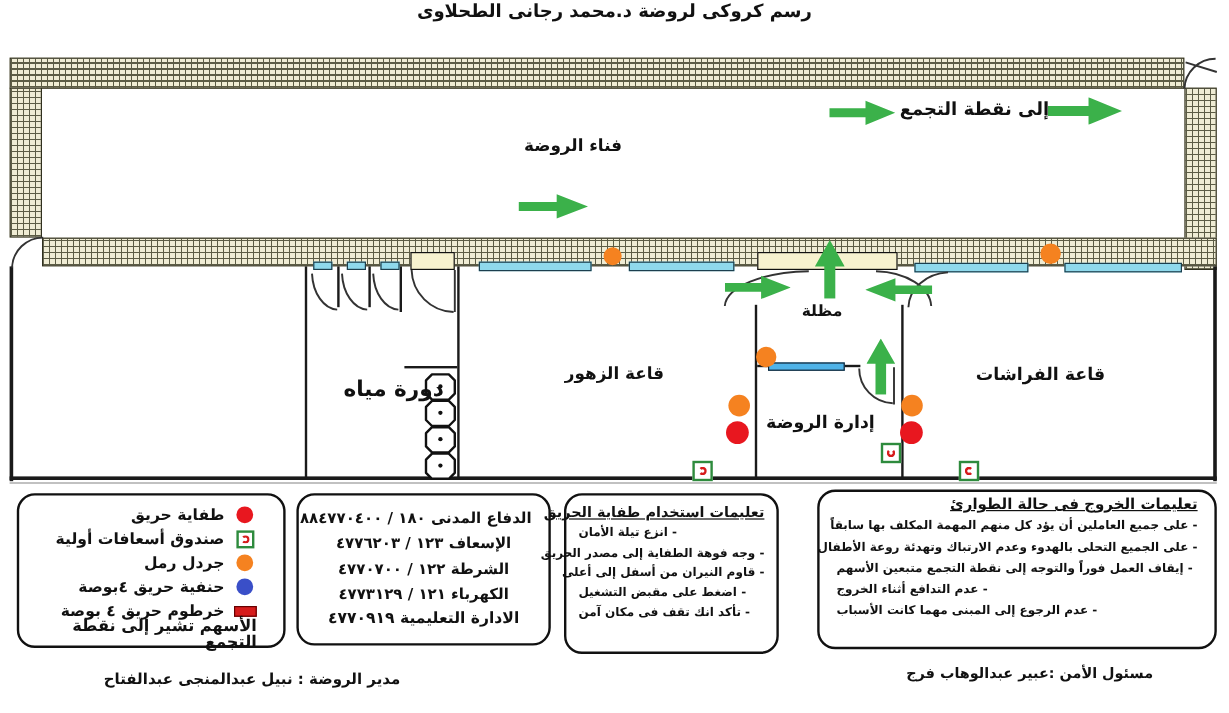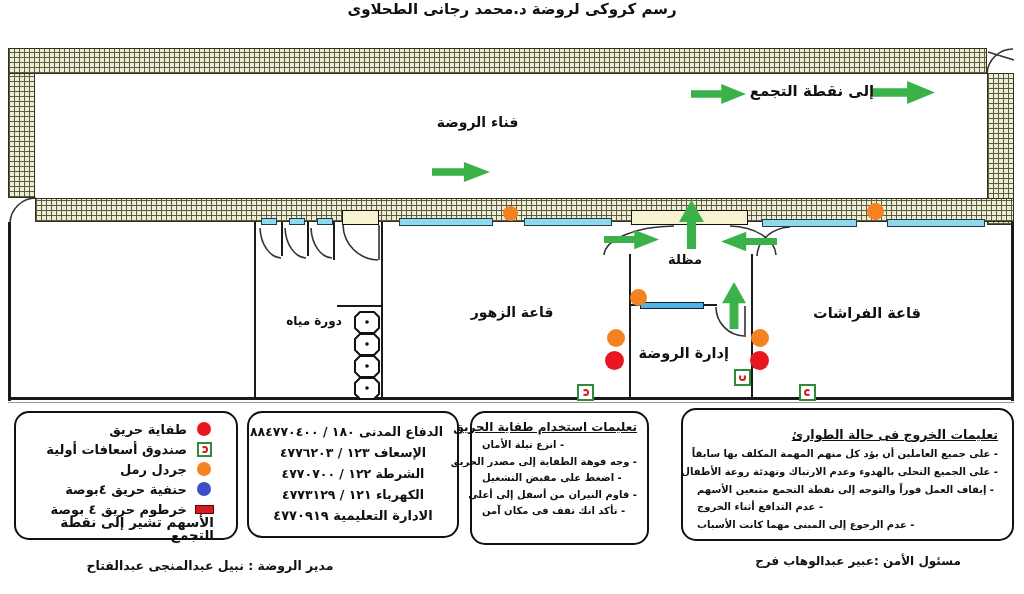--- a/index.html
+++ b/index.html
@@ -133,21 +133,21 @@
     </div>
   <div class="abs aidbox" style="left:734px;top:369px;width:17px;height:17px;">
       <span class="crescent cres-up"></span>
     </div>
   <div class="abs aidbox" style="left:799px;top:384px;width:17px;height:17px;">
       <span class="crescent cres-right"></span>
     </div>
 
   <div class="abs lbl" style="left:748px;top:82px;width:128px;font-size:15px;">إلى نقطة التجمع</div>
   <div class="abs lbl" style="left:430px;top:114px;width:95px;font-size:14px;">فناء الروضة</div>
-  <div class="abs lbl" style="left:268px;top:314px;width:92px;font-size:12px;">دورة مياه</div>
+  <div class="abs lbl" style="left:282px;top:314px;width:92px;font-size:18px;">دورة مياه</div>
   <div class="abs lbl" style="left:468px;top:304px;width:88px;font-size:14px;">قاعة الزهور</div>
   <div class="abs lbl" style="left:662px;top:252px;width:46px;font-size:13px;">مظلة</div>
   <div class="abs lbl" style="left:643px;top:345px;width:86px;font-size:14.5px;">إدارة الروضة</div>
   <div class="abs lbl" style="left:812px;top:305px;width:110px;font-size:14.5px;">قاعة الفراشات</div>
 
   <div class="abs infobox" style="left:14px;top:411px;width:224px;height:129px;padding:6px 22px;">
     <div class="legend-row">
       <span class="legend-sym">
           <span class="dot dot-red" style="width:14px;height:14px;display:inline-block;"></span>
         </span>
@@ -189,26 +189,26 @@
     <div class="phone-line">الإسعاف ١٢٣ / ٤٧٧٦٢٠٣</div>
     <div class="phone-line">الشرطة ١٢٢ / ٤٧٧٠٧٠٠</div>
     <div class="phone-line">الكهرباء ١٢١ / ٤٧٧٣١٢٩</div>
     <div class="phone-line" style="font-size:13px;">الادارة التعليمية ٤٧٧٠٩١٩</div>
   </div>
 
   <div class="abs infobox" style="left:470px;top:411px;width:179px;height:134px;padding:7px 10px;">
     <div class="inst-title">تعليمات استخدام طفاية الحريق</div>
     <div class="inst-line" style="line-height:1.65;">- انزع تيلة الأمان</div>
     <div class="inst-line" style="line-height:1.65;">- وجه فوهة الطفاية إلى مصدر الحريق</div>
+    <div class="inst-line" style="line-height:1.65;">- قاوم النيران من أسفل إلى أعلى</div>
     <div class="inst-line" style="line-height:1.65;">- اضغط على مقبض التشغيل</div>
-    <div class="inst-line" style="line-height:1.65;">- قاوم النيران من أسفل إلى أعلى</div>
     <div class="inst-line" style="line-height:1.65;">- تأكد انك تقف فى مكان آمن</div>
   </div>
 
-  <div class="abs infobox" style="left:681px;top:408px;width:333px;height:133px;padding:17px 14px;">
+  <div class="abs infobox" style="left:681px;top:408px;width:333px;height:133px;padding:2px 14px;">
     <div class="inst-title" style="font-size:12.5px;">تعليمات الخروج فى حالة الطوارئ</div>
     <div class="inst-line" style="line-height:1.78;">- على جميع العاملين أن يؤد كل منهم المهمة المكلف بها سابقاً</div>
     <div class="inst-line" style="line-height:1.78;">- على الجميع التحلى بالهدوء وعدم الارتباك وتهدئة روعة الأطفال</div>
     <div class="inst-line" style="line-height:1.78;">- إيقاف العمل فوراً والتوجه إلى نقطة التجمع متبعين الأسهم</div>
     <div class="inst-line" style="line-height:1.78;">- عدم التدافع أثناء الخروج</div>
     <div class="inst-line" style="line-height:1.78;">- عدم الرجوع إلى المبنى مهما كانت الأسباب</div>
   </div>
 
   <div class="abs lbl" style="left:60px;top:558px;width:300px;font-size:12.5px;">مدير الروضة : نبيل عبدالمنجى عبدالفتاح</div>
   <div class="abs lbl" style="left:726px;top:554px;width:264px;font-size:12px;">مسئول الأمن :عبير عبدالوهاب فرج</div>

